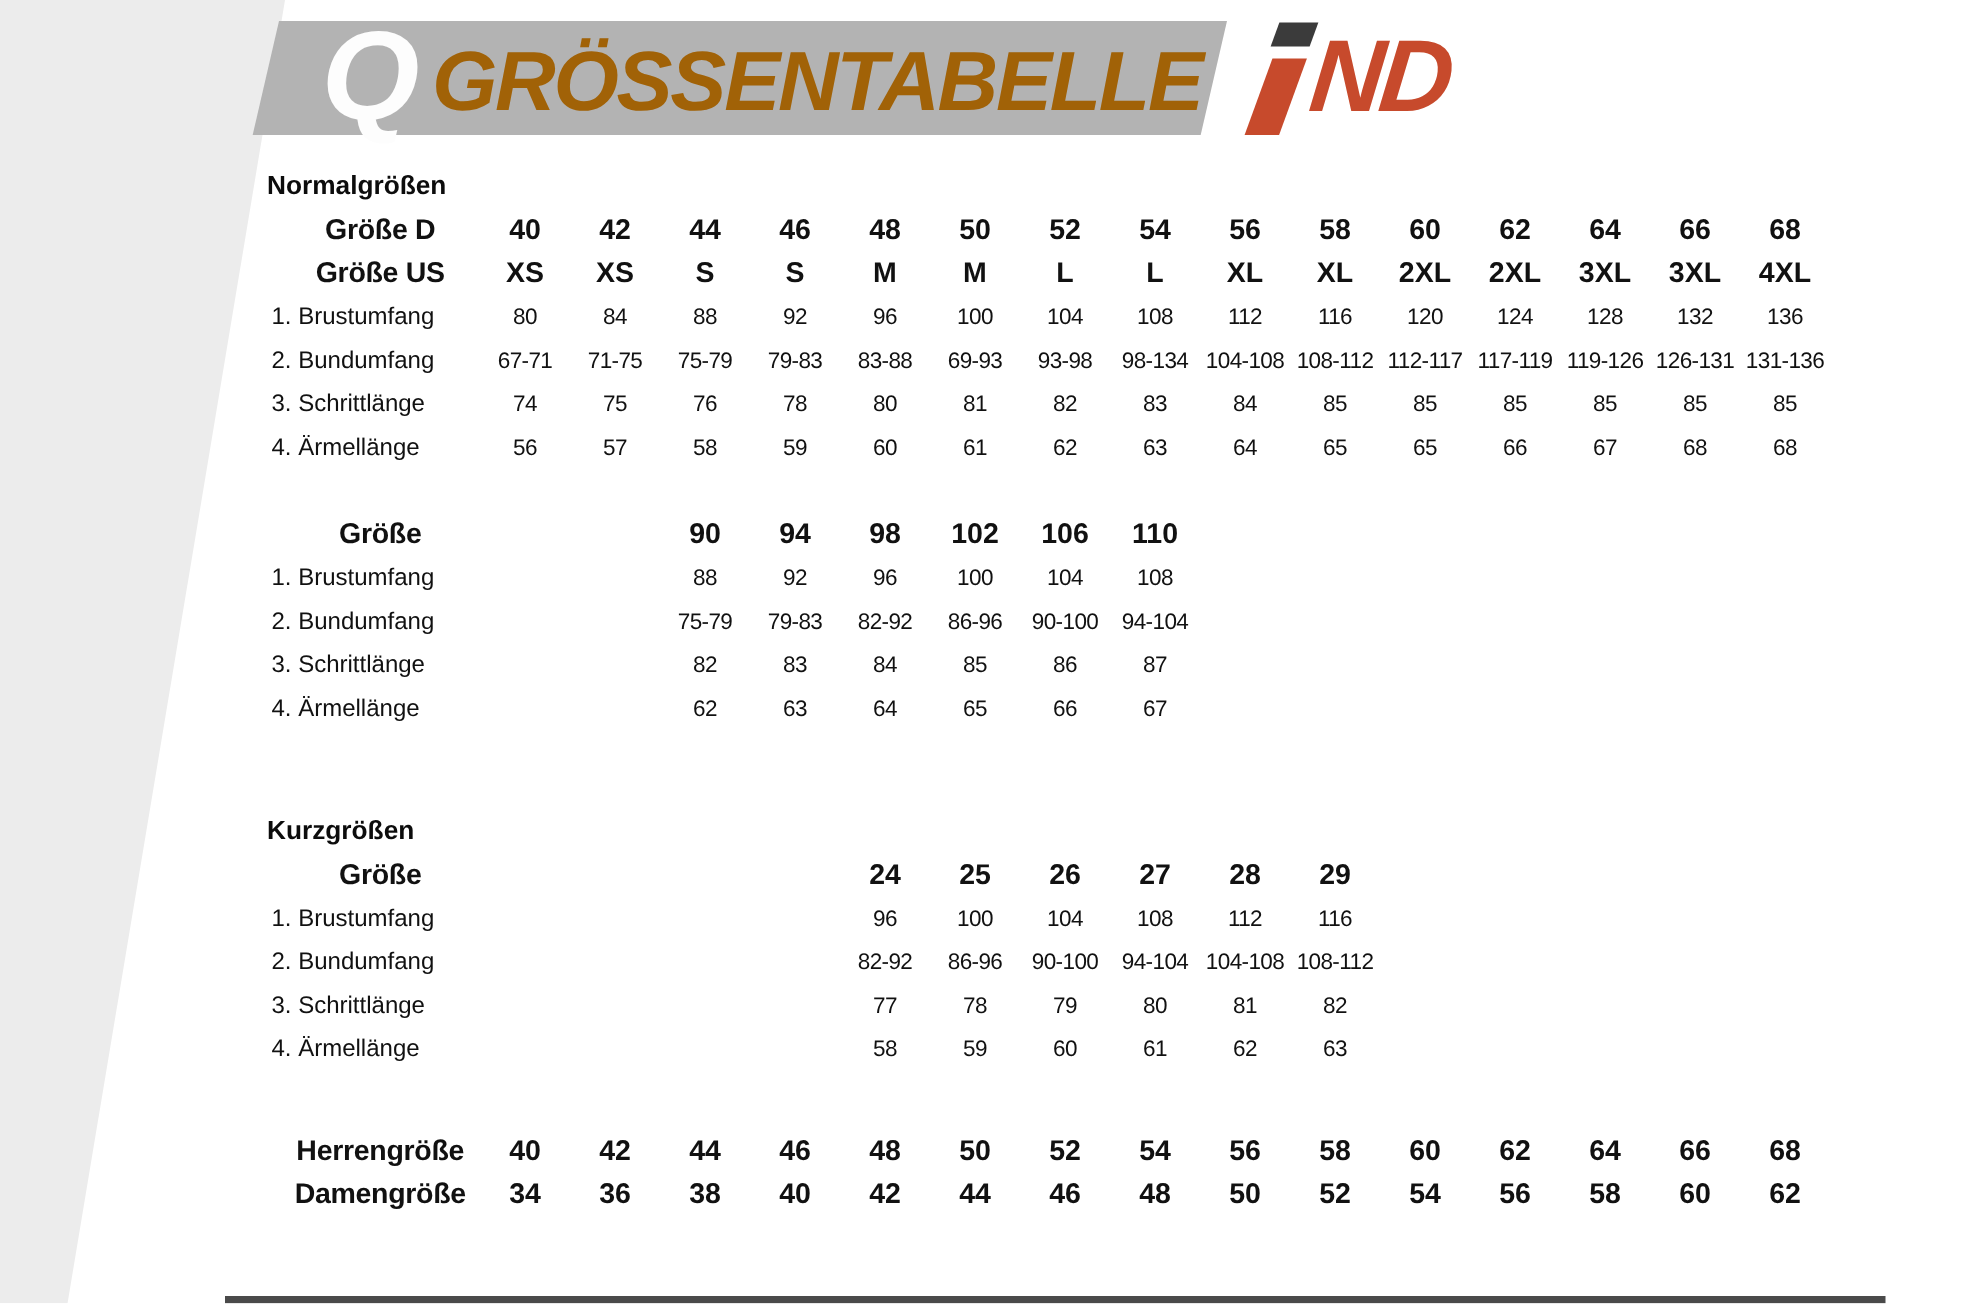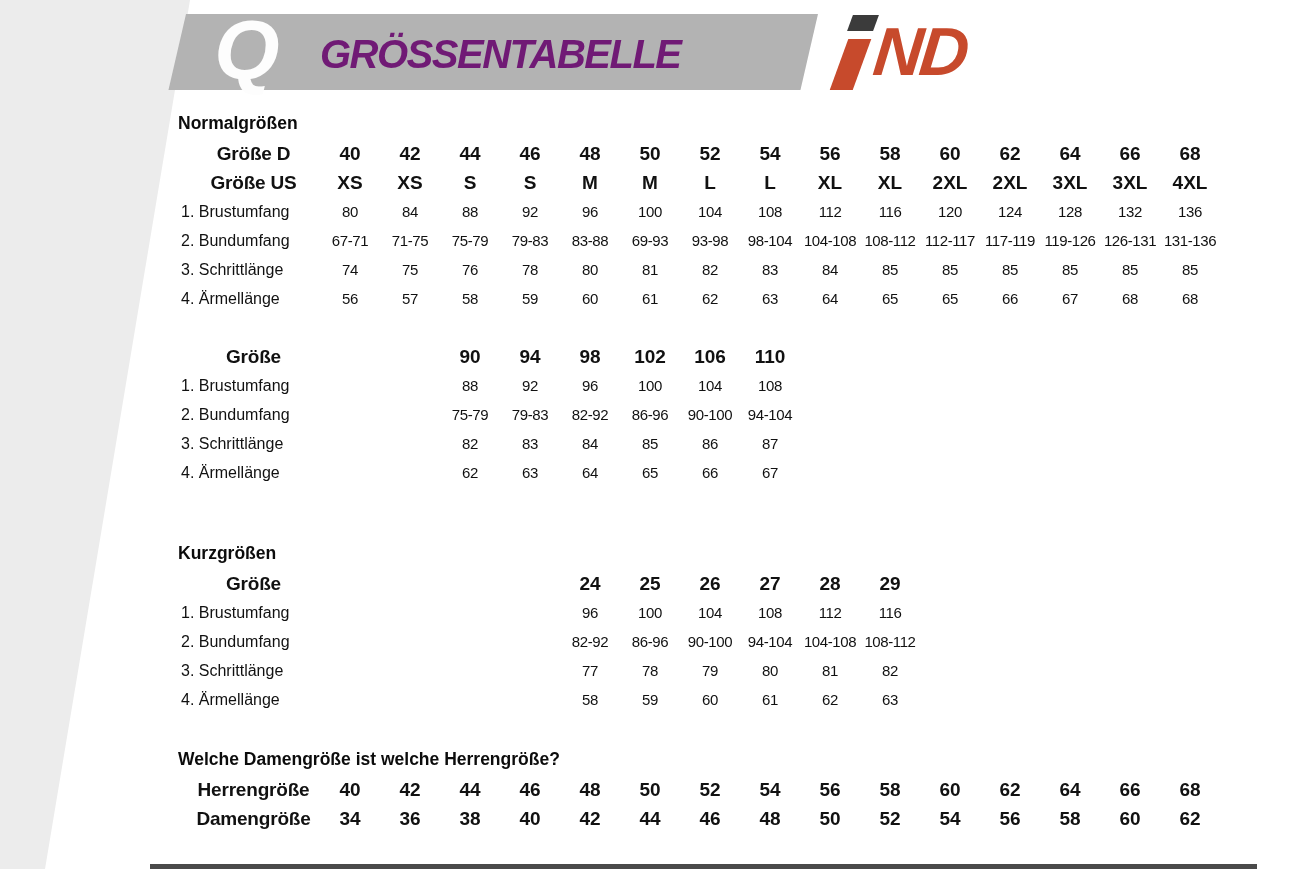--- a/index.html
+++ b/index.html
@@ -20,22 +20,22 @@
     position:absolute; left:186px; top:14px; width:632px; height:76px;
     background:#b3b3b3; transform:skewX(-13deg); transform-origin:top left;
   }
   .q-mark {
     position:absolute; left:192px; top:2px; width:110px; height:100px;
     font-size:84px; font-weight:bold; font-style:italic; color:#fdfdfd;
     line-height:96px; text-align:center;
   }
   .hdr-title {
     position:absolute; left:288px; top:26px; height:56px;
-    font-size:40px; font-weight:bold; font-style:italic; color:#701a75;
-    letter-spacing:-1.5px; line-height:56px; white-space:nowrap;margin-left:32px;
+    font-size:56px; font-weight:bold; font-style:italic; color:#a16207;
+    letter-spacing:-1.5px; line-height:56px; white-space:nowrap;
   }
   .ind-logo { position:absolute; left:836px; top:12px; width:190px; height:80px; }
   .ind-i-col { position:absolute; left:0; top:0; width:36px; height:80px; }
   .ind-i-dot {
     position:absolute; left:14px; top:3px; width:26px; height:16px;
     background:#3b3b3b; transform:skewX(-20deg);
   }
   .ind-i-stem {
     position:absolute; left:3px; top:27px; width:23px; height:51px;
     background:#c74a2c; transform:skewX(-20deg);
@@ -149,21 +149,21 @@
         </div>
         <div class="trow data">
           <div class="cell label">2. Bundumfang</div>
           <div class="cell val" style="grid-column-start: 2;">67-71</div>
           <div class="cell val">71-75</div>
           <div class="cell val">75-79</div>
           <div class="cell val">79-83</div>
           <div class="cell val">83-88</div>
           <div class="cell val">69-93</div>
           <div class="cell val">93-98</div>
-          <div class="cell val">98-104</div>
+          <div class="cell val">98-134</div>
           <div class="cell val">104-108</div>
           <div class="cell val">108-112</div>
           <div class="cell val">112-117</div>
           <div class="cell val">117-119</div>
           <div class="cell val">119-126</div>
           <div class="cell val">126-131</div>
           <div class="cell val">131-136</div>
         </div>
         <div class="trow data">
           <div class="cell label">3. Schrittlänge</div>
@@ -299,21 +299,20 @@
           <div class="cell val">59</div>
           <div class="cell val">60</div>
           <div class="cell val">61</div>
           <div class="cell val">62</div>
           <div class="cell val">63</div>
         </div>
       </div>
   </section>
 
   <section class="section" id="sec-damen">
-    <div class="sec-title">Welche Damengröße ist welche Herrengröße?</div>
     <div class="sec-body">
         <div class="trow header">
           <div class="cell label">Herrengröße</div>
           <div class="cell val" style="grid-column-start: 2;">40</div>
           <div class="cell val">42</div>
           <div class="cell val">44</div>
           <div class="cell val">46</div>
           <div class="cell val">48</div>
           <div class="cell val">50</div>
           <div class="cell val">52</div>

